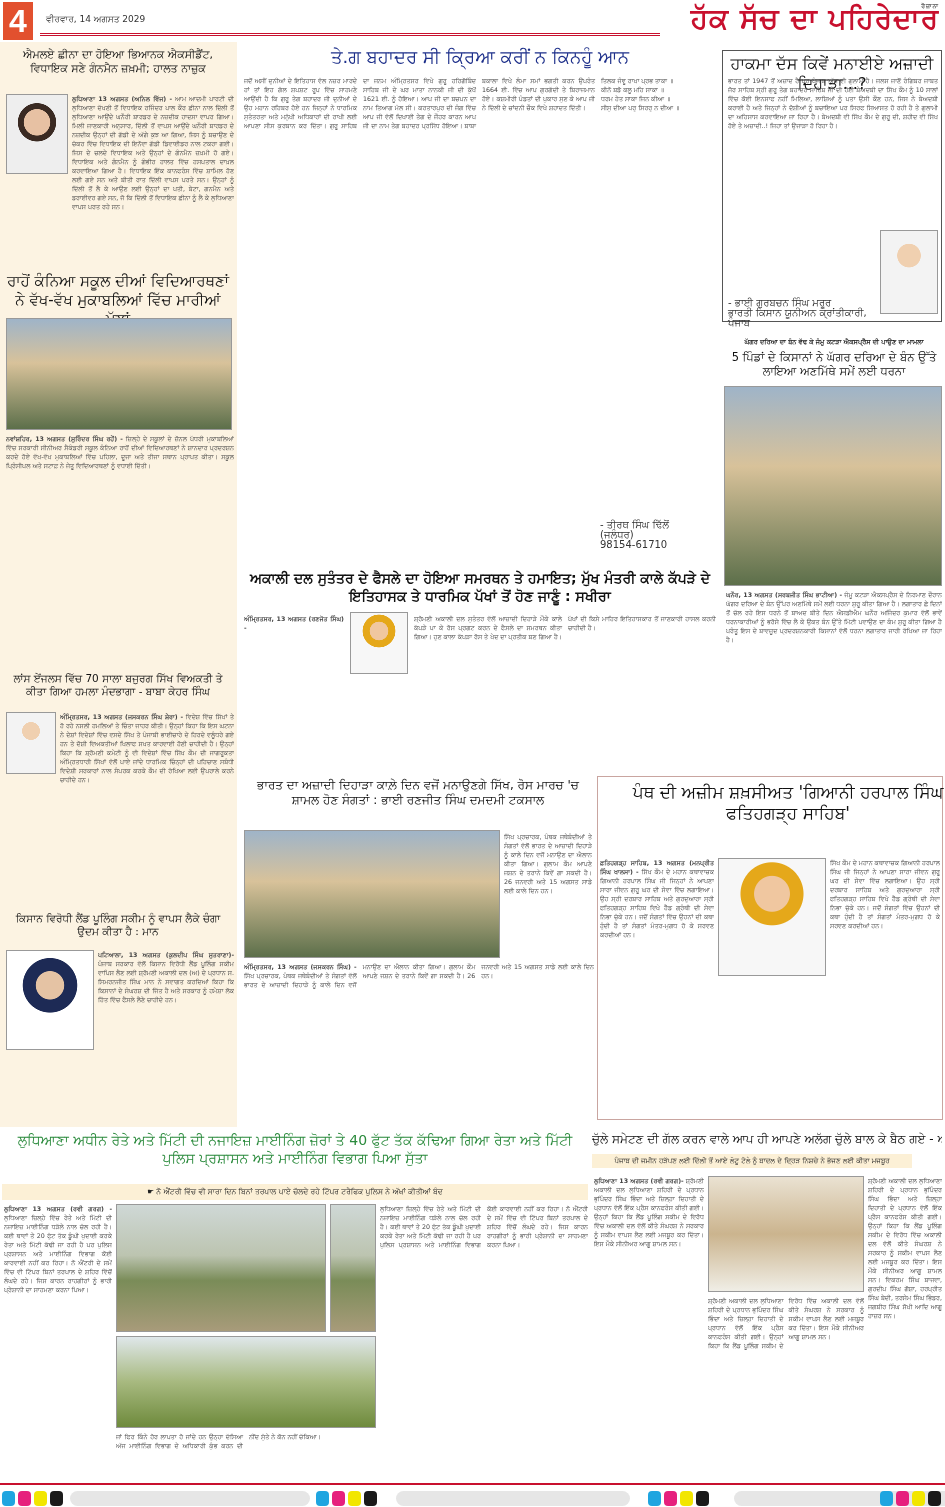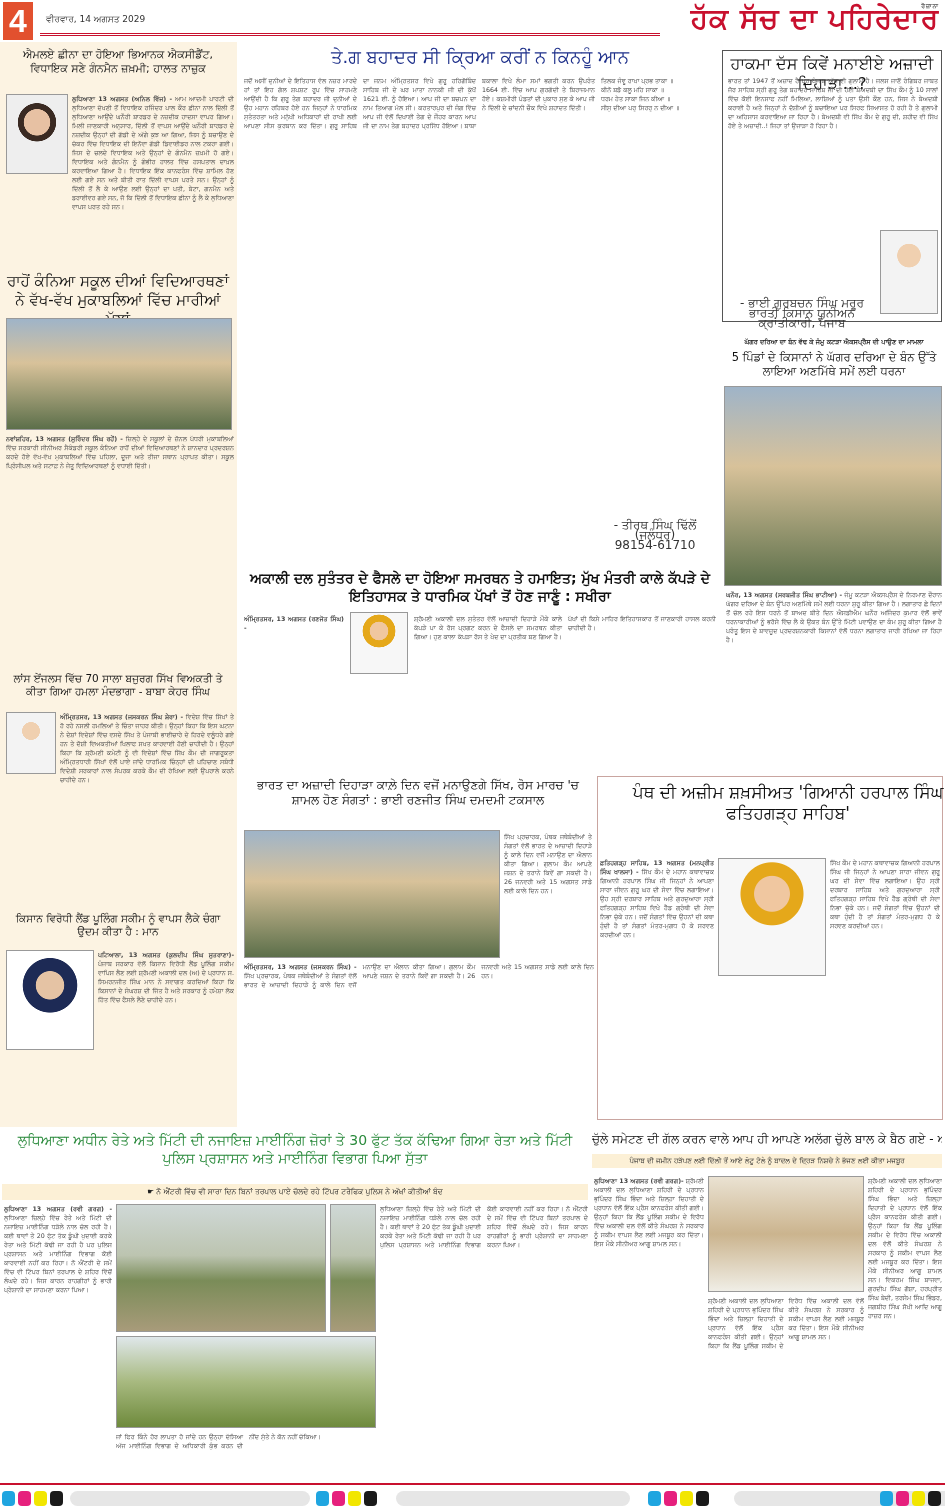--- a/index.html
+++ b/index.html
@@ -19,21 +19,21 @@
 .photo{background:linear-gradient(135deg,#b9c7a8,#6f8a5a);border:1px solid #999}
 .photo.people{background:linear-gradient(180deg,#9fb4c8 0%,#d8c29a 40%,#5c6f4a 100%)}
 .photo.man{background:radial-gradient(circle at 50% 30%,#f0c7a0 0 18%,#e5a81a 19% 32%,#f7f7f7 33% 100%)}
 .photo.woman{background:radial-gradient(circle at 50% 35%,#e7c1a3 0 22%,#3a2a22 23% 32%,#eee 33% 100%)}
 .photo.darkman{background:radial-gradient(circle at 50% 35%,#e5c3a4 0 18%,#1d2a55 19% 35%,#fff 36% 100%)}
 .photo.oldman{background:radial-gradient(circle at 50% 30%,#f0d0b0 0 18%,#f3f3f3 19% 100%)}
 .photo.trucks{background:linear-gradient(180deg,#cfd8d6 0%,#bcc4b0 40%,#7a8c58 60%,#a89b7a 100%)}
 .photo.fields{background:linear-gradient(180deg,#dfe7ea 0%,#a7b97f 50%,#6e8a3c 100%)}
 .photo.meeting{background:linear-gradient(180deg,#eae2d2 0%,#cbb48e 50%,#f0eee6 100%)}
 .box{border:1px solid #555}
-.byline{font-size:12px;text-align:center;color:#333;line-height:10px}
+.byline{font-size:10px;text-align:left;color:#333;line-height:10px}
 .redbar{left:0;top:1483px;width:945px;height:2px;background:#c8102e}
 .reg{top:1491px;display:flex;gap:3px}
 .reg span{width:13px;height:15px;border-radius:4px;display:inline-block}
 .c{background:#1fa5e0}.m{background:#e6207d}.y{background:#f2e600}.k{background:#1a1a1a}
 .gbar{top:1491px;height:15px;background:#e6e6e6;border-radius:8px}
 .sub{background:#fcf0d6;font-size:7.5px;text-align:center;color:#222;padding:3px 0}
 </style>
 </head>
 <body>
 
@@ -133,21 +133,21 @@
 <div class="abs hl" style="left:618px;top:782px;width:340px;font-size:17px">ਪੰਥ ਦੀ ਅਜ਼ੀਮ ਸ਼ਖ਼ਸੀਅਤ 'ਗਿਆਨੀ ਹਰਪਾਲ ਸਿੰਘ ਫਤਿਹਗੜ੍ਹ ਸਾਹਿਬ'</div>
 <div class="abs col" style="left:600px;top:858px;width:114px;height:258px">
   <b>ਫ਼ਤਿਹਗੜ੍ਹ ਸਾਹਿਬ, 13 ਅਗਸਤ (ਮਨਪ੍ਰੀਤ ਸਿੰਘ ਖਾਲਸਾ) -</b>
   <span>ਸਿੱਖ ਕੌਮ ਦੇ ਮਹਾਨ ਕਥਾਵਾਚਕ ਗਿਆਨੀ ਹਰਪਾਲ ਸਿੰਘ ਜੀ ਜਿਨ੍ਹਾਂ ਨੇ ਆਪਣਾ ਸਾਰਾ ਜੀਵਨ ਗੁਰੂ ਘਰ ਦੀ ਸੇਵਾ ਵਿੱਚ ਲਗਾਇਆ। ਉਹ ਸ੍ਰੀ ਦਰਬਾਰ ਸਾਹਿਬ ਅਤੇ ਗੁਰਦੁਆਰਾ ਸ੍ਰੀ ਫਤਿਹਗੜ੍ਹ ਸਾਹਿਬ ਵਿਖੇ ਹੈੱਡ ਗ੍ਰੰਥੀ ਦੀ ਸੇਵਾ ਨਿਭਾ ਚੁੱਕੇ ਹਨ। ਜਦੋਂ ਸੰਗਤਾਂ ਵਿੱਚ ਉਹਨਾਂ ਦੀ ਕਥਾ ਹੁੰਦੀ ਹੈ ਤਾਂ ਸੰਗਤਾਂ ਮੰਤਰ-ਮੁਗਧ ਹੋ ਕੇ ਸਰਵਣ ਕਰਦੀਆਂ ਹਨ।</span>
 </div>
 <div class="abs photo man" style="left:718px;top:858px;width:108px;height:118px"></div>
 <div class="abs col" style="left:830px;top:858px;width:110px;height:258px">
   <span>ਸਿੱਖ ਕੌਮ ਦੇ ਮਹਾਨ ਕਥਾਵਾਚਕ ਗਿਆਨੀ ਹਰਪਾਲ ਸਿੰਘ ਜੀ ਜਿਨ੍ਹਾਂ ਨੇ ਆਪਣਾ ਸਾਰਾ ਜੀਵਨ ਗੁਰੂ ਘਰ ਦੀ ਸੇਵਾ ਵਿੱਚ ਲਗਾਇਆ। ਉਹ ਸ੍ਰੀ ਦਰਬਾਰ ਸਾਹਿਬ ਅਤੇ ਗੁਰਦੁਆਰਾ ਸ੍ਰੀ ਫਤਿਹਗੜ੍ਹ ਸਾਹਿਬ ਵਿਖੇ ਹੈੱਡ ਗ੍ਰੰਥੀ ਦੀ ਸੇਵਾ ਨਿਭਾ ਚੁੱਕੇ ਹਨ। ਜਦੋਂ ਸੰਗਤਾਂ ਵਿੱਚ ਉਹਨਾਂ ਦੀ ਕਥਾ ਹੁੰਦੀ ਹੈ ਤਾਂ ਸੰਗਤਾਂ ਮੰਤਰ-ਮੁਗਧ ਹੋ ਕੇ ਸਰਵਣ ਕਰਦੀਆਂ ਹਨ।</span>
 </div>
 
-<div class="abs hl hl-green" style="left:2px;top:1132px;width:586px;font-size:14px">ਲੁਧਿਆਣਾ ਅਧੀਨ ਰੇਤੇ ਅਤੇ ਮਿੱਟੀ ਦੀ ਨਜਾਇਜ਼ ਮਾਈਨਿੰਗ ਜ਼ੋਰਾਂ ਤੇ 30 ਫੁੱਟ ਤੱਕ ਕੱਢਿਆ ਗਿਆ ਰੇਤਾ ਅਤੇ ਮਿੱਟੀ ਪੁਲਿਸ ਪ੍ਰਸ਼ਾਸਨ ਅਤੇ ਮਾਈਨਿੰਗ ਵਿਭਾਗ ਪਿਆ ਸੁੱਤਾ</div>
+<div class="abs hl hl-green" style="left:2px;top:1132px;width:586px;font-size:14px">ਲੁਧਿਆਣਾ ਅਧੀਨ ਰੇਤੇ ਅਤੇ ਮਿੱਟੀ ਦੀ ਨਜਾਇਜ਼ ਮਾਈਨਿੰਗ ਜ਼ੋਰਾਂ ਤੇ 40 ਫੁੱਟ ਤੱਕ ਕੱਢਿਆ ਗਿਆ ਰੇਤਾ ਅਤੇ ਮਿੱਟੀ ਪੁਲਿਸ ਪ੍ਰਸ਼ਾਸਨ ਅਤੇ ਮਾਈਨਿੰਗ ਵਿਭਾਗ ਪਿਆ ਸੁੱਤਾ</div>
 <div class="abs sub" style="left:2px;top:1184px;width:586px">
   <span>☛</span>
   <span>ਨੋ ਐਂਟਰੀ ਵਿੱਚ ਵੀ ਸਾਰਾ ਦਿਨ ਬਿਨਾਂ ਤਰਪਾਲ ਪਾਏ ਚੱਲਦੇ ਰਹੇ ਟਿੱਪਰ ਟਰੈਫਿਕ ਪੁਲਿਸ ਨੇ ਅੱਖਾਂ ਕੀਤੀਆਂ ਬੰਦ</span>
 </div>
 <div class="abs col" style="left:4px;top:1204px;width:108px;height:276px">
   <b>ਲੁਧਿਆਣਾ 13 ਅਗਸਤ (ਰਵੀ ਗਰਗ) -</b>
   <span>ਲੁਧਿਆਣਾ ਜ਼ਿਲ੍ਹੇ ਵਿੱਚ ਰੇਤੇ ਅਤੇ ਮਿੱਟੀ ਦੀ ਨਜਾਇਜ਼ ਮਾਈਨਿੰਗ ਧੜੱਲੇ ਨਾਲ ਚੱਲ ਰਹੀ ਹੈ। ਕਈ ਥਾਵਾਂ ਤੇ 20 ਫੁੱਟ ਤੱਕ ਡੂੰਘੀ ਖੁਦਾਈ ਕਰਕੇ ਰੇਤਾ ਅਤੇ ਮਿੱਟੀ ਕੱਢੀ ਜਾ ਰਹੀ ਹੈ ਪਰ ਪੁਲਿਸ ਪ੍ਰਸ਼ਾਸਨ ਅਤੇ ਮਾਈਨਿੰਗ ਵਿਭਾਗ ਕੋਈ ਕਾਰਵਾਈ ਨਹੀਂ ਕਰ ਰਿਹਾ। ਨੋ ਐਂਟਰੀ ਦੇ ਸਮੇਂ ਵਿੱਚ ਵੀ ਟਿੱਪਰ ਬਿਨਾਂ ਤਰਪਾਲ ਦੇ ਸ਼ਹਿਰ ਵਿੱਚੋਂ ਲੰਘਦੇ ਰਹੇ। ਜਿਸ ਕਾਰਨ ਰਾਹਗੀਰਾਂ ਨੂੰ ਭਾਰੀ ਪ੍ਰੇਸ਼ਾਨੀ ਦਾ ਸਾਹਮਣਾ ਕਰਨਾ ਪਿਆ।</span>
 </div>
 <div class="abs photo trucks" style="left:116px;top:1204px;width:210px;height:128px"></div>
 <div class="abs photo fields" style="left:116px;top:1336px;width:260px;height:92px"></div>
@@ -155,21 +155,21 @@
 <div class="abs col" style="left:380px;top:1204px;width:208px;height:276px;column-count:2;column-gap:6px">
   <span>ਲੁਧਿਆਣਾ ਜ਼ਿਲ੍ਹੇ ਵਿੱਚ ਰੇਤੇ ਅਤੇ ਮਿੱਟੀ ਦੀ ਨਜਾਇਜ਼ ਮਾਈਨਿੰਗ ਧੜੱਲੇ ਨਾਲ ਚੱਲ ਰਹੀ ਹੈ। ਕਈ ਥਾਵਾਂ ਤੇ 20 ਫੁੱਟ ਤੱਕ ਡੂੰਘੀ ਖੁਦਾਈ ਕਰਕੇ ਰੇਤਾ ਅਤੇ ਮਿੱਟੀ ਕੱਢੀ ਜਾ ਰਹੀ ਹੈ ਪਰ ਪੁਲਿਸ ਪ੍ਰਸ਼ਾਸਨ ਅਤੇ ਮਾਈਨਿੰਗ ਵਿਭਾਗ ਕੋਈ ਕਾਰਵਾਈ ਨਹੀਂ ਕਰ ਰਿਹਾ। ਨੋ ਐਂਟਰੀ ਦੇ ਸਮੇਂ ਵਿੱਚ ਵੀ ਟਿੱਪਰ ਬਿਨਾਂ ਤਰਪਾਲ ਦੇ ਸ਼ਹਿਰ ਵਿੱਚੋਂ ਲੰਘਦੇ ਰਹੇ। ਜਿਸ ਕਾਰਨ ਰਾਹਗੀਰਾਂ ਨੂੰ ਭਾਰੀ ਪ੍ਰੇਸ਼ਾਨੀ ਦਾ ਸਾਹਮਣਾ ਕਰਨਾ ਪਿਆ।</span>
 </div>
 <div class="abs col" style="left:116px;top:1432px;width:260px;height:48px;column-count:2;column-gap:6px">
   <span>ਜਾਂ ਫਿਰ ਕਿੰਨੇ ਹੋਰ ਲਾਪਤਾ ਹੋ ਜਾਂਦੇ ਹਨ ਉਨ੍ਹਾ ਦੱਸਿਆ ਅੱਜ</span>
   <span>ਮਾਈਨਿੰਗ ਵਿਭਾਗ ਦੇ ਅਧਿਕਾਰੀ ਕੁੰਭ ਕਰਨ ਦੀ ਨੀਂਦ ਸੁੱਤੇ</span>
   <span>ਨੇ ਕੋਨ ਨਹੀਂ ਚੱਕਿਆ।</span>
 </div>
 
 <div class="abs hl" style="left:592px;top:1132px;width:350px;font-size:12px;white-space:nowrap;overflow:hidden">ਚੁੱਲੇ ਸਮੇਟਣ ਦੀ ਗੱਲ ਕਰਨ ਵਾਲੇ ਆਪ ਹੀ ਆਪਣੇ ਅਲੱਗ ਚੁੱਲੇ ਬਾਲ ਕੇ ਬੈਠ ਗਏ - ਅਕਾਲੀ ਦਲ</div>
-<div class="abs sub" style="left:592px;top:1154px;width:350px;font-size:7px">ਪੰਜਾਬ ਦੀ ਜਮੀਨ ਹੜੱਪਣ ਲਈ ਦਿੱਲੀ ਤੋਂ ਆਏ ਲੋਟੂ ਟੋਲੇ ਨੂੰ ਬਾਦਲ ਦੇ ਦ੍ਰਿੜ ਨਿਸ਼ਚੇ ਨੇ ਭੱਜਣ ਲਈ ਕੀਤਾ ਮਜਬੂਰ</div>
+<div class="abs sub" style="left:592px;top:1154px;width:320px;font-size:7px">ਪੰਜਾਬ ਦੀ ਜਮੀਨ ਹੜੱਪਣ ਲਈ ਦਿੱਲੀ ਤੋਂ ਆਏ ਲੋਟੂ ਟੋਲੇ ਨੂੰ ਬਾਦਲ ਦੇ ਦ੍ਰਿੜ ਨਿਸ਼ਚੇ ਨੇ ਭੱਜਣ ਲਈ ਕੀਤਾ ਮਜਬੂਰ</div>
 <div class="abs col" style="left:594px;top:1176px;width:110px;height:305px">
   <b>ਲੁਧਿਆਣਾ 13 ਅਗਸਤ (ਰਵੀ ਗਰਗ)-</b>
   <span>ਸ਼੍ਰੋਮਣੀ ਅਕਾਲੀ ਦਲ ਲੁਧਿਆਣਾ ਸ਼ਹਿਰੀ ਦੇ ਪ੍ਰਧਾਨ ਭੁਪਿੰਦਰ ਸਿੰਘ ਭਿੰਦਾ ਅਤੇ ਜ਼ਿਲ੍ਹਾ ਦਿਹਾਤੀ ਦੇ ਪ੍ਰਧਾਨ ਵੱਲੋਂ ਇੱਕ ਪ੍ਰੈਸ ਕਾਨਫਰੰਸ ਕੀਤੀ ਗਈ। ਉਨ੍ਹਾਂ ਕਿਹਾ ਕਿ ਲੈਂਡ ਪੂਲਿੰਗ ਸਕੀਮ ਦੇ ਵਿਰੋਧ ਵਿੱਚ ਅਕਾਲੀ ਦਲ ਵੱਲੋਂ ਕੀਤੇ ਸੰਘਰਸ਼ ਨੇ ਸਰਕਾਰ ਨੂੰ ਸਕੀਮ ਵਾਪਸ ਲੈਣ ਲਈ ਮਜਬੂਰ ਕਰ ਦਿੱਤਾ। ਇਸ ਮੌਕੇ ਸੀਨੀਅਰ ਆਗੂ ਸ਼ਾਮਲ ਸਨ।</span>
 </div>
 <div class="abs photo meeting" style="left:708px;top:1176px;width:156px;height:116px"></div>
 <div class="abs col" style="left:708px;top:1296px;width:156px;height:184px;column-count:2;column-gap:5px">
   <span>ਸ਼੍ਰੋਮਣੀ ਅਕਾਲੀ ਦਲ ਲੁਧਿਆਣਾ ਸ਼ਹਿਰੀ ਦੇ ਪ੍ਰਧਾਨ ਭੁਪਿੰਦਰ ਸਿੰਘ ਭਿੰਦਾ ਅਤੇ ਜ਼ਿਲ੍ਹਾ ਦਿਹਾਤੀ ਦੇ ਪ੍ਰਧਾਨ ਵੱਲੋਂ ਇੱਕ ਪ੍ਰੈਸ ਕਾਨਫਰੰਸ ਕੀਤੀ ਗਈ। ਉਨ੍ਹਾਂ ਕਿਹਾ ਕਿ ਲੈਂਡ ਪੂਲਿੰਗ ਸਕੀਮ ਦੇ ਵਿਰੋਧ ਵਿੱਚ ਅਕਾਲੀ ਦਲ ਵੱਲੋਂ ਕੀਤੇ ਸੰਘਰਸ਼ ਨੇ ਸਰਕਾਰ ਨੂੰ ਸਕੀਮ ਵਾਪਸ ਲੈਣ ਲਈ ਮਜਬੂਰ ਕਰ ਦਿੱਤਾ। ਇਸ ਮੌਕੇ ਸੀਨੀਅਰ ਆਗੂ ਸ਼ਾਮਲ ਸਨ।</span>
 </div>
 <div class="abs col" style="left:868px;top:1176px;width:74px;height:305px">
   <span>ਸ਼੍ਰੋਮਣੀ ਅਕਾਲੀ ਦਲ ਲੁਧਿਆਣਾ ਸ਼ਹਿਰੀ ਦੇ ਪ੍ਰਧਾਨ ਭੁਪਿੰਦਰ ਸਿੰਘ ਭਿੰਦਾ ਅਤੇ ਜ਼ਿਲ੍ਹਾ ਦਿਹਾਤੀ ਦੇ ਪ੍ਰਧਾਨ ਵੱਲੋਂ ਇੱਕ ਪ੍ਰੈਸ ਕਾਨਫਰੰਸ ਕੀਤੀ ਗਈ। ਉਨ੍ਹਾਂ ਕਿਹਾ ਕਿ ਲੈਂਡ ਪੂਲਿੰਗ ਸਕੀਮ ਦੇ ਵਿਰੋਧ ਵਿੱਚ ਅਕਾਲੀ ਦਲ ਵੱਲੋਂ ਕੀਤੇ ਸੰਘਰਸ਼ ਨੇ ਸਰਕਾਰ ਨੂੰ ਸਕੀਮ ਵਾਪਸ ਲੈਣ ਲਈ ਮਜਬੂਰ ਕਰ ਦਿੱਤਾ। ਇਸ ਮੌਕੇ ਸੀਨੀਅਰ ਆਗੂ ਸ਼ਾਮਲ ਸਨ।</span>

